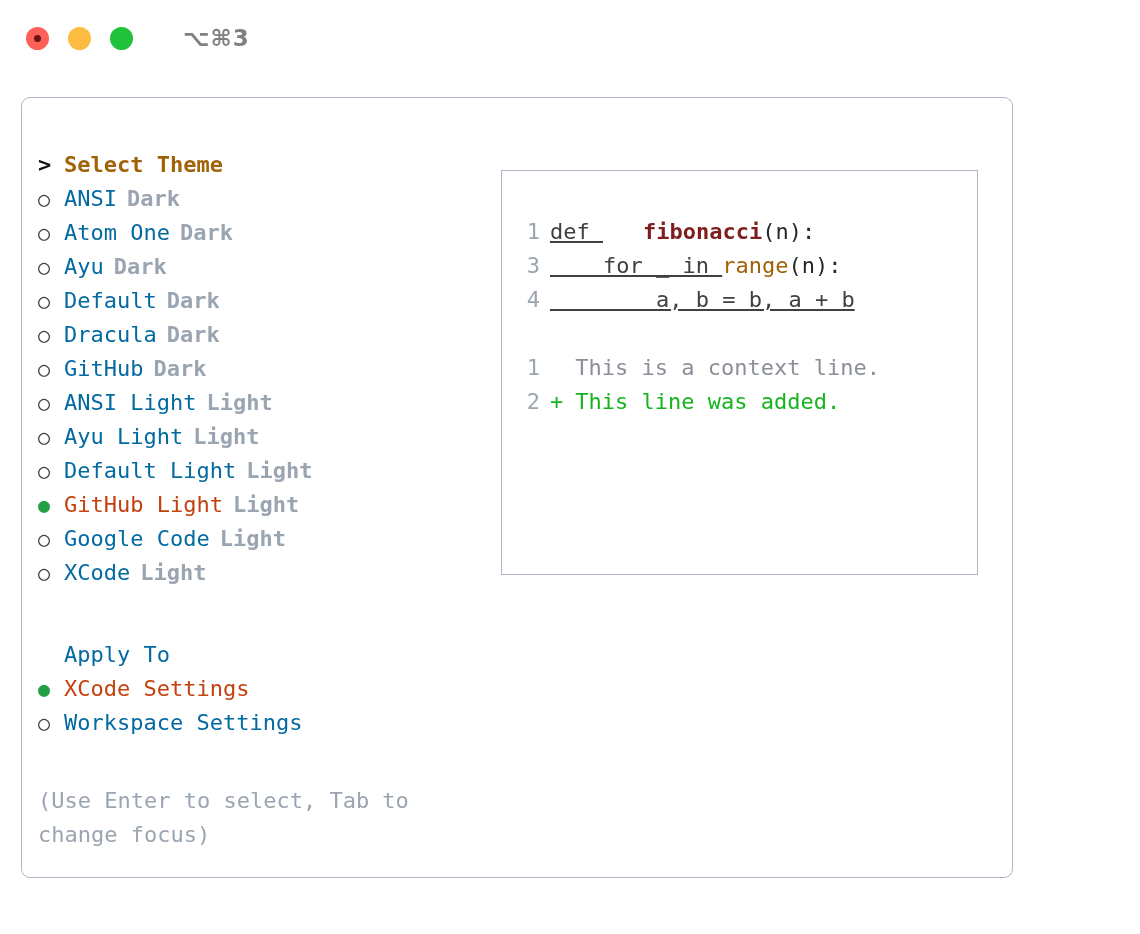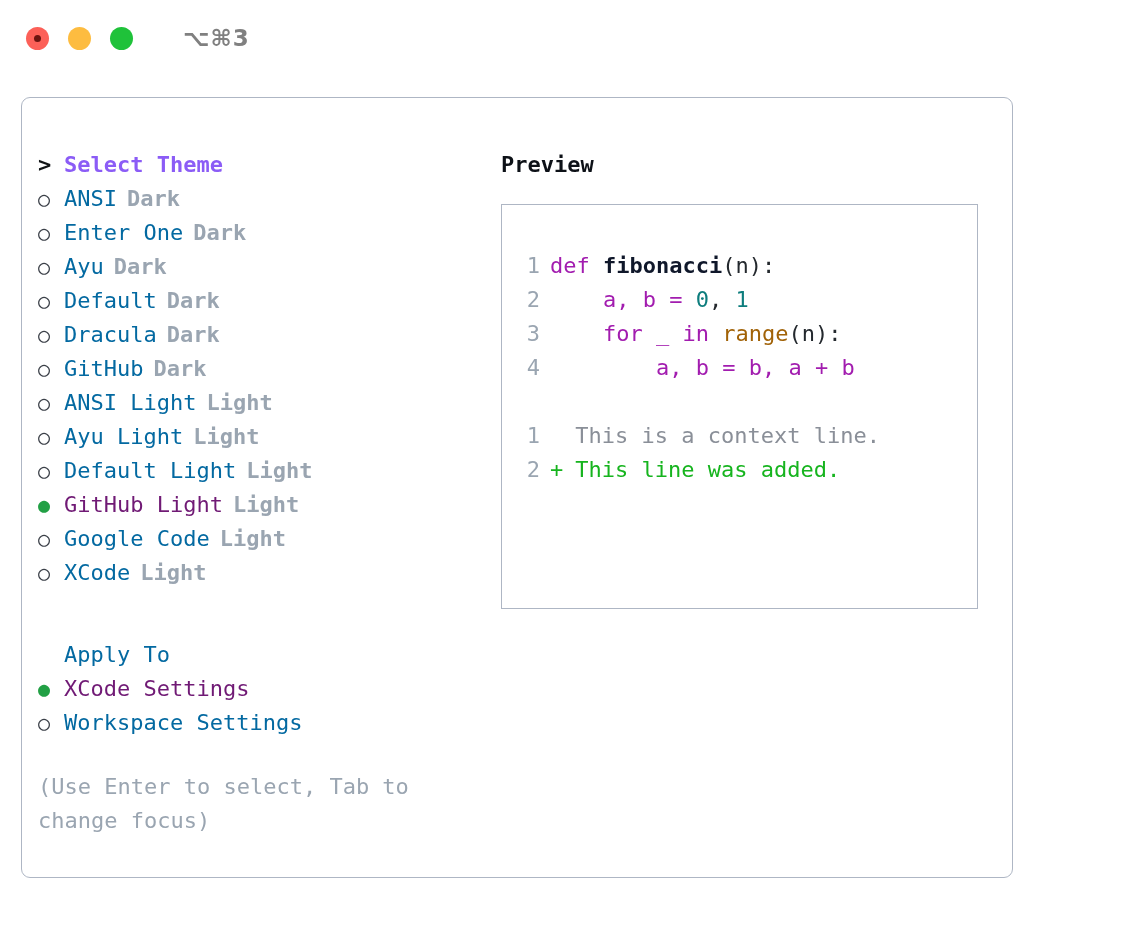--- a/index.html
+++ b/index.html
@@ -109,32 +109,32 @@
     color: #3a3f47;
     font-size: 20px;
   }
   .bullet.arrow {
     color: #111416;
     font-weight: bold;
     font-size: 22px;
   }
   .bullet.filled { color: #22a045; }
   .label { color: #0369a1; }
-  .label.bold { font-weight: bold; color: #8b5cf6; }
-  .label.selected { color: #701a75; }
+  .label.bold { font-weight: bold; color: #a16207; }
+  .label.selected { color: #c2410c; }
   .kind {
     color: #9aa5b1;
     margin-left: 10px;
     font-weight: bold;
   }
   .section-head {
     margin-top: 48px;
   }
   .hint {
-    margin-top: 30px;
+    margin-top: 44px;
     font-size: 22px;
     line-height: 34px;
     color: #9aa5b1;
     width: 400px;
     white-space: normal;
   }
 
   
   .right-col {
     position: absolute;
@@ -163,22 +163,22 @@
     white-space: pre;
     color: #24292e;
   }
   .ln {
     display: inline-block;
     width: 24px;
     text-align: right;
     color: #9aa5b1;
     margin-right: 10px;
   }
-  .kw { color: #a21caf; }
-  .fn { color: #0f172a; font-weight: bold; }
+  .kw { color: #404040; text-decoration: underline; }
+  .fn { color: #7f1d1d; font-weight: bold; margin-left: 40px; }
   .bi { color: #a16207; }
   .num { color: #0d7d7d; }
   .punct { color: #24292e; }
   .gap { height: 34px; }
   .diff-ctx { color: #8a8f98; }
   .diff-del { color: #c52222; }
   .diff-add { color: #16b41e; }
   .marker {
     display: inline-block;
     width: 12px;
@@ -203,21 +203,21 @@
 
       <div class="left-col">
 
         <div class="row">
           <span class="bullet arrow">&gt;</span>
           <span class="label bold">Select Theme</span>
         </div>
 
         <div id="theme-items">
             <div class="row"><span class="bullet">○</span><span class="label">ANSI</span><span class="kind">Dark</span></div>
-            <div class="row"><span class="bullet">○</span><span class="label">Enter One</span><span class="kind">Dark</span></div>
+            <div class="row"><span class="bullet">○</span><span class="label">Atom One</span><span class="kind">Dark</span></div>
             <div class="row"><span class="bullet">○</span><span class="label">Ayu</span><span class="kind">Dark</span></div>
             <div class="row"><span class="bullet">○</span><span class="label">Default</span><span class="kind">Dark</span></div>
             <div class="row"><span class="bullet">○</span><span class="label">Dracula</span><span class="kind">Dark</span></div>
             <div class="row"><span class="bullet">○</span><span class="label">GitHub</span><span class="kind">Dark</span></div>
             <div class="row"><span class="bullet">○</span><span class="label">ANSI Light</span><span class="kind">Light</span></div>
             <div class="row"><span class="bullet">○</span><span class="label">Ayu Light</span><span class="kind">Light</span></div>
             <div class="row"><span class="bullet">○</span><span class="label">Default Light</span><span class="kind">Light</span></div>
             <div class="row"><span class="bullet filled">●</span><span class="label selected">GitHub Light</span><span class="kind">Light</span></div>
             <div class="row"><span class="bullet">○</span><span class="label">Google Code</span><span class="kind">Light</span></div>
             <div class="row"><span class="bullet">○</span><span class="label">XCode</span><span class="kind">Light</span></div>
@@ -230,25 +230,23 @@
 
         <div id="apply-items">
             <div class="row"><span class="bullet filled">●</span><span class="label selected">XCode Settings</span></div>
             <div class="row"><span class="bullet">○</span><span class="label">Workspace Settings</span></div>
           </div>
 
         <div class="hint">(Use Enter to select, Tab to change focus)</div>
       </div>
 
       <div class="right-col">
-        <div class="preview-title">Preview</div>
         <div class="preview-box">
           <div id="code-block">
               <div class="code-line"><span class="ln">1</span><span class="kw">def </span><span class="fn">fibonacci</span><span class="punct">(n):</span></div>
-              <div class="code-line"><span class="ln">2</span><span class="kw">    a, b = </span><span class="num">0</span><span class="punct">, </span><span class="num">1</span></div>
               <div class="code-line"><span class="ln">3</span><span class="kw">    for _ in </span><span class="bi">range</span><span class="punct">(n):</span></div>
               <div class="code-line"><span class="ln">4</span><span class="kw">        a, b = b, a + b</span></div>
             </div>
           <div class="gap"></div>
           <div id="diff-block">
               <div class="code-line"><span class="ln">1</span><span class="marker diff-ctx"> </span><span class="diff-ctx"> This is a context line.</span></div>
               <div class="code-line"><span class="ln">2</span><span class="marker diff-add">+</span><span class="diff-add"> This line was added.</span></div>
             </div>
         </div>
       </div>

